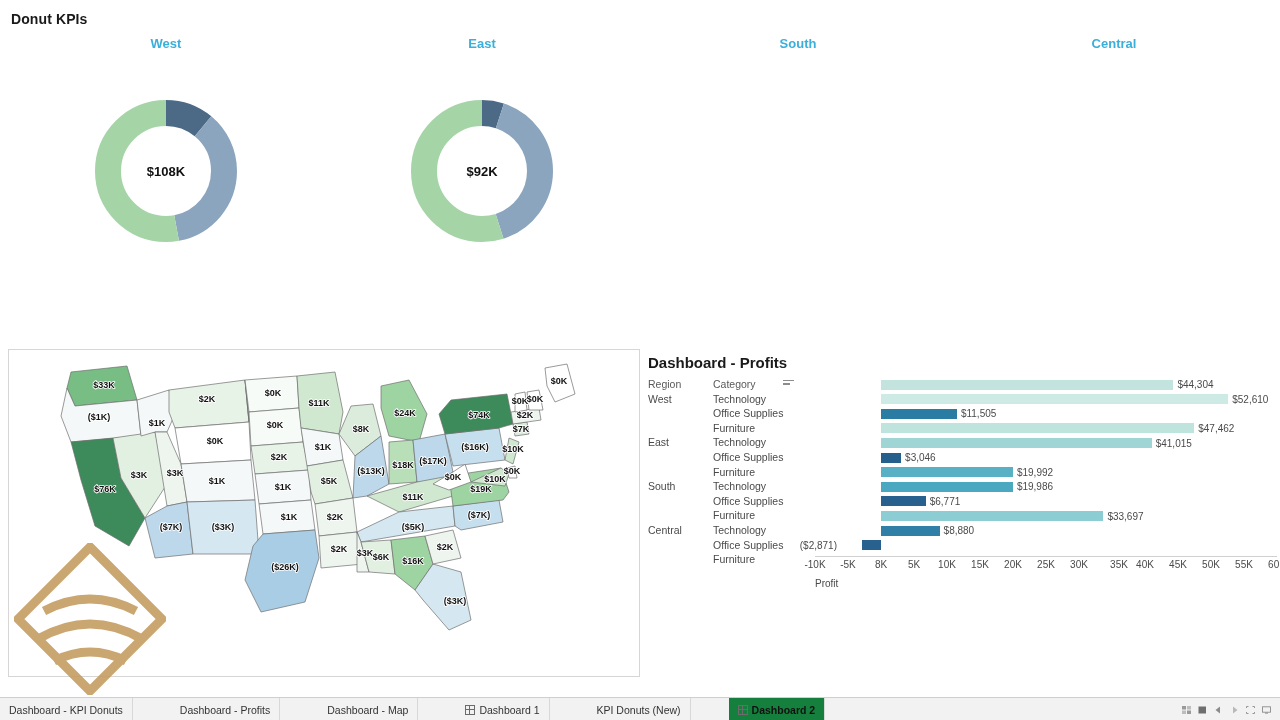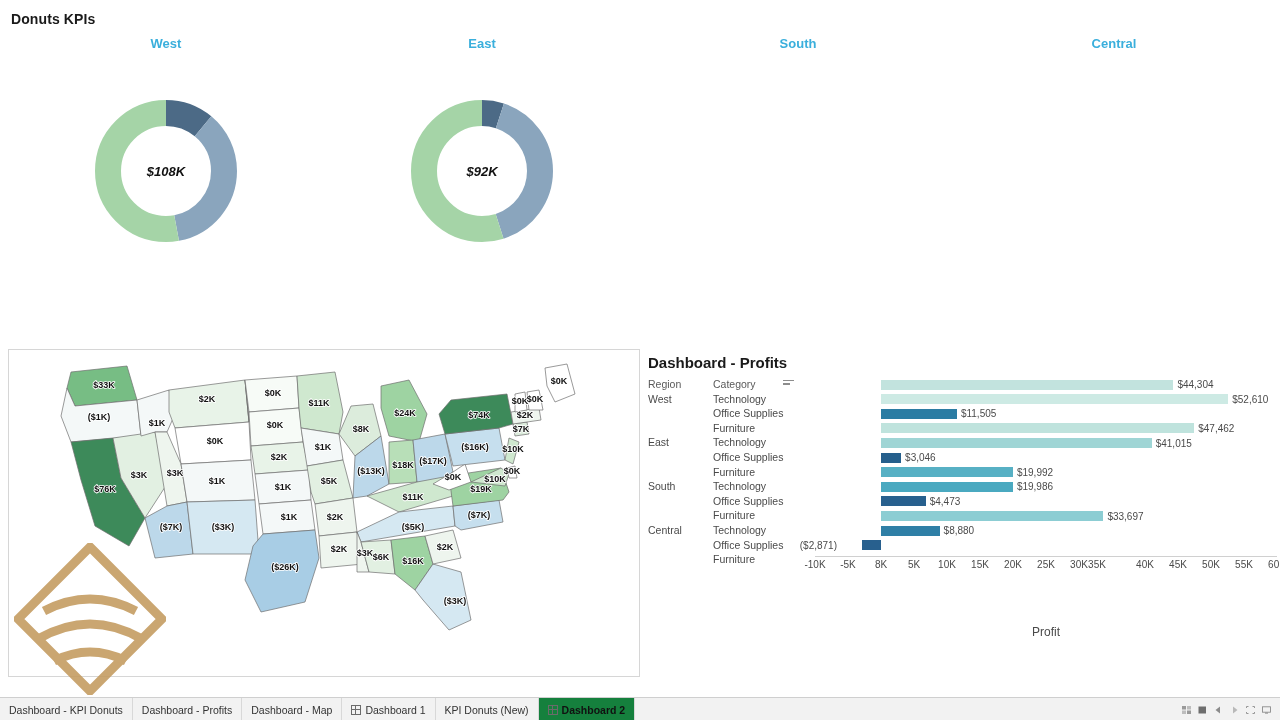--- a/index.html
+++ b/index.html
@@ -17,21 +17,21 @@
   #donut-panel{position:absolute;left:0;top:0;width:1280px;height:330px;background:#fff;}
   #donut-title{
     position:absolute;left:11px;top:11px;
     font-size:14px;font-weight:bold;color:#1a1a1a;letter-spacing:.1px;
   }
   .donut-col{position:absolute;top:30px;width:320px;height:290px;}
   .donut-head{
     text-align:center;font-size:13px;font-weight:bold;color:#3aafdc;
     margin-top:6px;
   }
-  .donut-wrap{position:relative;width:150px;height:150px;margin:45px auto 0;font-style:italic;}
+  .donut-wrap{position:relative;width:150px;height:150px;margin:45px auto 0;}
   .donut-wrap svg{display:block;}
   .donut-center{
     position:absolute;left:0;top:0;width:150px;height:150px;
     display:flex;align-items:center;justify-content:center;
     font-size:13px;font-weight:bold;color:#111;
     pointer-events:none;
   }
 
   
   #map-panel{
@@ -70,21 +70,21 @@
 
   .plot{position:absolute;left:170px;top:0;width:462px;height:175px;}
   .bar{position:absolute;height:10px;}
   .bar-lbl{
     position:absolute;font-size:10px;color:#4a4a4a;white-space:nowrap;
     line-height:10px;
   }
   .axis{position:absolute;left:170px;top:178px;width:462px;height:40px;}
   .axis-line{position:absolute;left:0;top:0;width:462px;height:1px;background:#d0d0d0;}
   .tick{position:absolute;top:3px;font-size:10px;color:#4a4a4a;transform:translateX(-50%);white-space:nowrap;}
-  .axis-title{position:absolute;top:22px;width:462px;text-align:center;font-size:12px;color:#4a4a4a;margin-top:47px;}
+  .axis-title{position:absolute;top:22px;width:462px;font-size:10px;color:#4a4a4a;}
 
   
   #watermark{
     position:absolute;left:14px;top:543px;width:152px;height:152px;
     opacity:.88;pointer-events:none;
   }
 
   
   #tabbar{
     position:absolute;left:0;top:697px;width:1280px;height:23px;
@@ -108,21 +108,21 @@
     display:flex;align-items:center;gap:7px;padding:0 9px;
   }
   .ctl{width:9px;height:8px;flex:none;}
 </style>
 </head>
 <body>
 
 <div class="canvas">
 
   <div id="donut-panel">
-    <div id="donut-title">Donuts KPIs</div>
+    <div id="donut-title">Donut KPIs</div>
     <div id="donut-cards">
         <div class="donut-col" style="left: 6px;">
           <div class="donut-head" style="color: rgb(58, 175, 220);">West</div>
           <div class="donut-wrap">
             <svg width="150" height="150" viewBox="0 0 150 150">
               <circle cx="75" cy="75" r="58" fill="none" stroke="#4c6a86" stroke-width="26" stroke-dasharray="40.08672225980576 324.33802555661026" stroke-dashoffset="0" transform="rotate(-90 75 75)"></circle>
               <circle cx="75" cy="75" r="58" fill="none" stroke="#8aa5bd" stroke-width="26" stroke-dasharray="131.19290921390976 233.23183860250626" stroke-dashoffset="-40.08672225980576" transform="rotate(-90 75 75)"></circle>
               <circle cx="75" cy="75" r="58" fill="none" stroke="#a5d4a7" stroke-width="26" stroke-dasharray="193.1451163427005 171.2796314737155" stroke-dashoffset="-171.2796314737155" transform="rotate(-90 75 75)"></circle>
             </svg>
             <div class="donut-center">$108K</div>
@@ -323,41 +323,41 @@
           <div class="bar-lbl" style="top: 45.9px; left: 383.249px;">$47,462</div>
           <div class="bar" style="top: 60px; left: 66px; width: 270.699px; background: rgb(159, 213, 213);"></div>
           <div class="bar-lbl" style="top: 60.5px; left: 340.699px;">$41,015</div>
           <div class="bar" style="top: 74.6px; left: 66px; width: 20.1036px; background: rgb(37, 95, 140);"></div>
           <div class="bar-lbl" style="top: 75.1px; left: 90.1036px;">$3,046</div>
           <div class="bar" style="top: 89.2px; left: 66px; width: 131.947px; background: rgb(87, 176, 196);"></div>
           <div class="bar-lbl" style="top: 89.7px; left: 201.947px;">$19,992</div>
           <div class="bar" style="top: 103.8px; left: 66px; width: 131.908px; background: rgb(74, 169, 192);"></div>
           <div class="bar-lbl" style="top: 104.3px; left: 201.908px;">$19,986</div>
           <div class="bar" style="top: 118.4px; left: 66px; width: 44.6886px; background: rgb(40, 96, 142);"></div>
-          <div class="bar-lbl" style="top: 118.9px; left: 114.689px;">$4,473</div>
+          <div class="bar-lbl" style="top: 118.9px; left: 114.689px;">$6,771</div>
           <div class="bar" style="top: 133px; left: 66px; width: 222.4px; background: rgb(140, 205, 211);"></div>
           <div class="bar-lbl" style="top: 133.5px; left: 292.4px;">$33,697</div>
           <div class="bar" style="top: 147.6px; left: 66px; width: 58.608px; background: rgb(47, 127, 166);"></div>
           <div class="bar-lbl" style="top: 148.1px; left: 128.608px;">$8,880</div>
           <div class="bar" style="top: 162.2px; left: 47.0514px; width: 18.9486px; background: rgb(40, 96, 142);"></div>
           <div class="bar-lbl" style="top: 162.7px; right: 440px;">($2,871)</div>
         </div>
       <div class="axis">
         <div class="axis-line"></div>
         <div id="tick-container">
             <div class="tick" style="left: 0px;">-10K</div>
             <div class="tick" style="left: 33px;">-5K</div>
             <div class="tick" style="left: 66px;">8K</div>
             <div class="tick" style="left: 99px;">5K</div>
             <div class="tick" style="left: 132px;">10K</div>
             <div class="tick" style="left: 165px;">15K</div>
             <div class="tick" style="left: 198px;">20K</div>
             <div class="tick" style="left: 231px;">25K</div>
             <div class="tick" style="left: 264px;">30K</div>
-            <div class="tick" style="left: 282px;">35K</div>
+            <div class="tick" style="left: 304px;">35K</div>
             <div class="tick" style="left: 330px;">40K</div>
             <div class="tick" style="left: 363px;">45K</div>
             <div class="tick" style="left: 396px;">50K</div>
             <div class="tick" style="left: 429px;">55K</div>
             <div class="tick" style="left: 462px;">60K</div>
           </div>
         <div class="axis-title">Profit</div>
       </div>
     </div>
   </div>
@@ -365,21 +365,21 @@
   <svg id="watermark" viewBox="0 0 152 152">
     <g fill="none" stroke="#c39a5e" stroke-width="9" stroke-linejoin="miter">
       <path d="M76 4 L148 76 L76 148 L4 76 Z"></path>
       <path d="M30 68 Q76 44 122 68"></path>
       <path d="M24 96 Q76 66 128 96"></path>
       <path d="M40 118 Q76 100 112 118"></path>
     </g>
   </svg>
 
   <div id="tabbar">
-    <div id="tab-container" style="display:flex;">
+    <div id="tab-container" style="display:flex;gap:38px;">
         <div class="tab">
           <span>Dashboard - KPI Donuts</span>
         </div>
         <div class="tab">
           <span>Dashboard - Profits</span>
         </div>
         <div class="tab">
           <span>Dashboard - Map</span>
         </div>
         <div class="tab">

